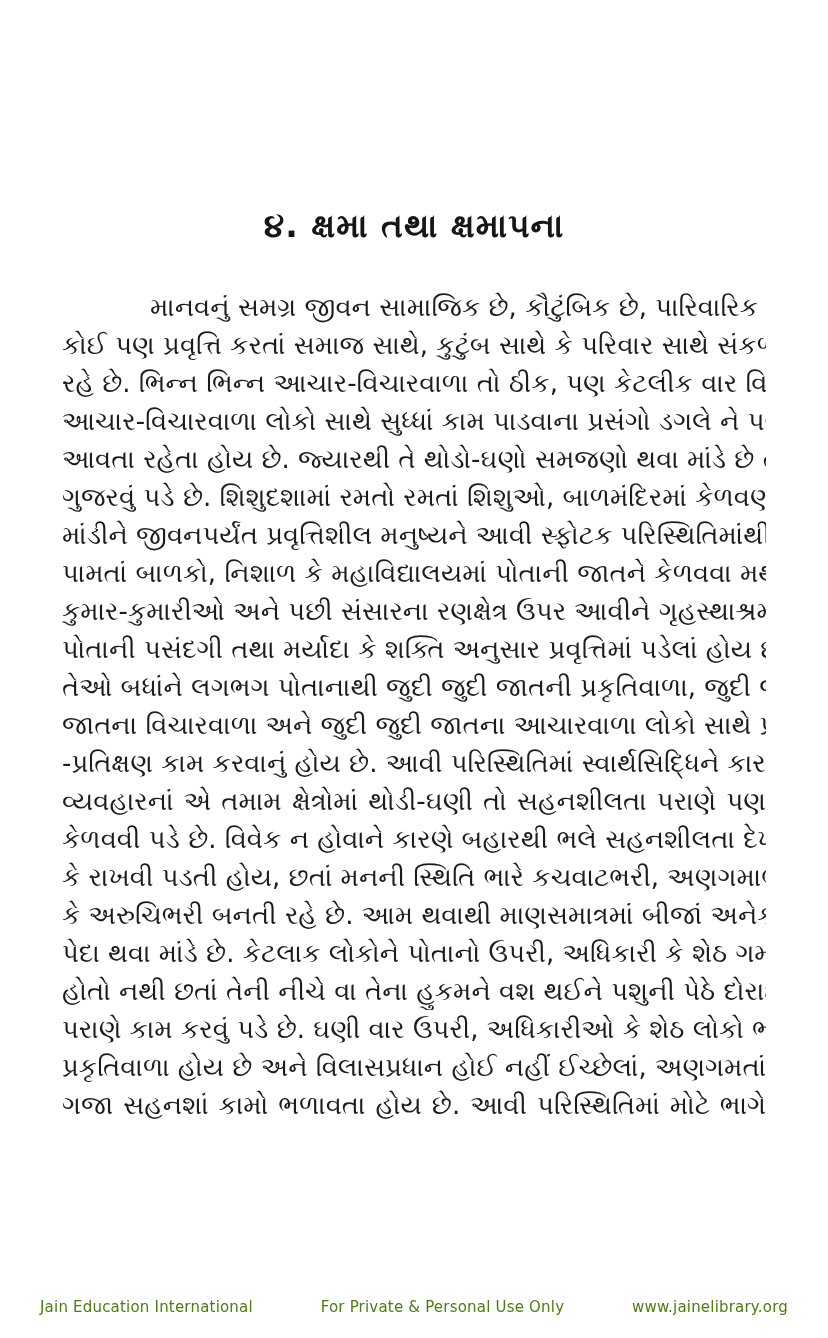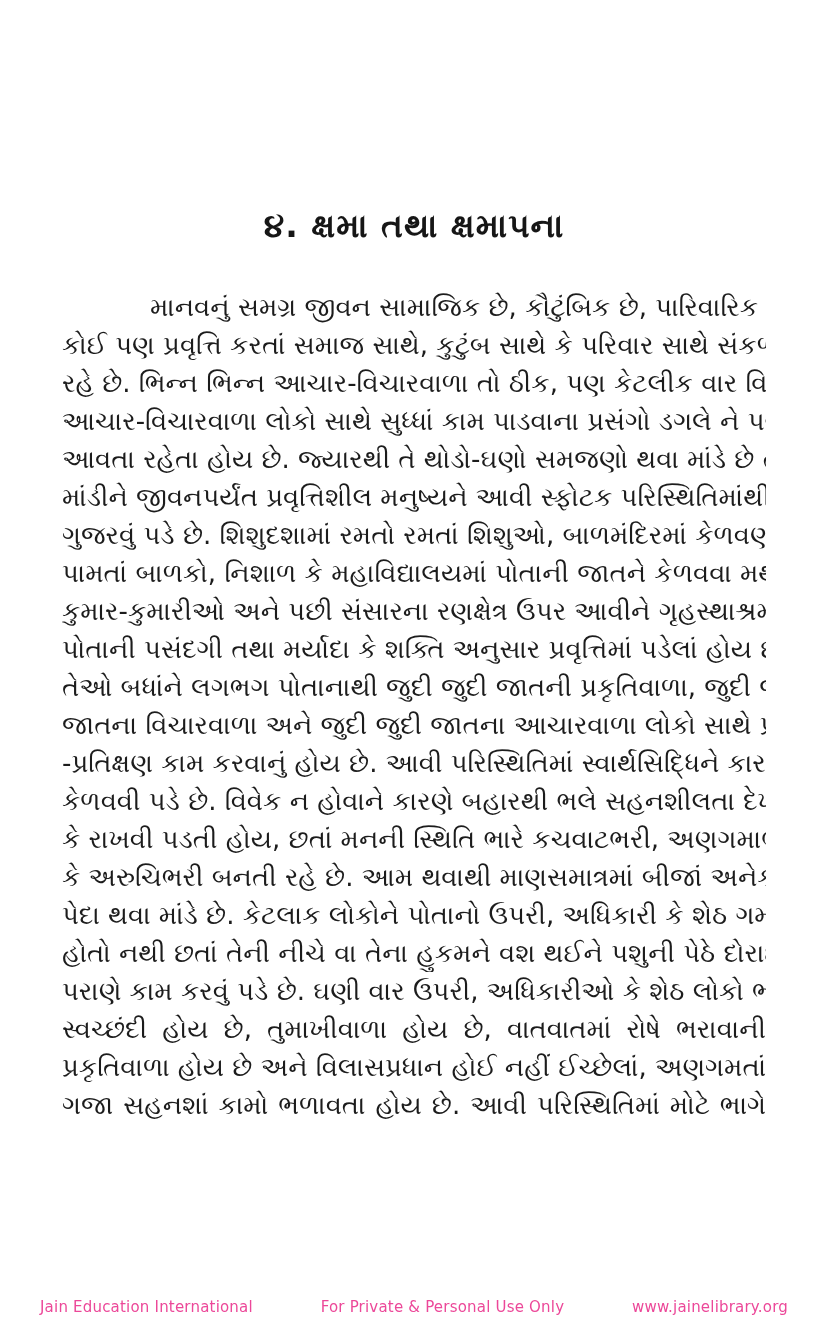--- a/index.html
+++ b/index.html
@@ -47,52 +47,52 @@
   .page-footer {
     position: absolute;
     left: 0;
     right: 0;
     bottom: 22px;
     display: flex;
     justify-content: space-between;
     align-items: center;
     padding: 0 40px;
     font-size: 15px;
-    color: #ec4899;
+    color: #4d7c0f;
     letter-spacing: 0.2px;
   }
 </style>
 </head>
 <body>
 
 <div class="page">
 
   <h1 class="page-title">૪. ક્ષમા તથા ક્ષમાપના</h1>
 
   <div class="body-text">
       <div class="text-line indent">માનવનું સમગ્ર જીવન સામાજિક છે, કૌટુંબિક છે, પારિવારિક છે. તે</div>
       <div class="text-line">કોઈ પણ પ્રવૃત્તિ કરતાં સમાજ સાથે, કુટુંબ સાથે કે પરિવાર સાથે સંકળાયેલો</div>
       <div class="text-line">રહે છે. ભિન્ન ભિન્ન આચાર-વિચારવાળા તો ઠીક, પણ કેટલીક વાર વિરુદ્ધ</div>
       <div class="text-line">આચાર-વિચારવાળા લોકો સાથે સુધ્ધાં કામ પાડવાના પ્રસંગો ડગલે ને પગલે</div>
       <div class="text-line">આવતા રહેતા હોય છે. જ્યારથી તે થોડો-ઘણો સમજણો થવા માંડે છે ત્યારથી</div>
+      <div class="text-line">ગુજરવું પડે છે. શિશુદશામાં રમતો રમતાં શિશુઓ, બાળમંદિરમાં કેળવણી</div>
       <div class="text-line">માંડીને જીવનપર્યંત પ્રવૃત્તિશીલ મનુષ્યને આવી સ્ફોટક પરિસ્થિતિમાંથી</div>
-      <div class="text-line">ગુજરવું પડે છે. શિશુદશામાં રમતો રમતાં શિશુઓ, બાળમંદિરમાં કેળવણી</div>
       <div class="text-line">પામતાં બાળકો, નિશાળ કે મહાવિદ્યાલયમાં પોતાની જાતને કેળવવા મથતા</div>
       <div class="text-line">કુમાર-કુમારીઓ અને પછી સંસારના રણક્ષેત્ર ઉપર આવીને ગૃહસ્થાશ્રમની</div>
       <div class="text-line">પોતાની પસંદગી તથા મર્યાદા કે શક્તિ અનુસાર પ્રવૃત્તિમાં પડેલાં હોય છે,</div>
       <div class="text-line">તેઓ બધાંને લગભગ પોતાનાથી જુદી જુદી જાતની પ્રકૃતિવાળા, જુદી જુદી</div>
       <div class="text-line">જાતના વિચારવાળા અને જુદી જુદી જાતના આચારવાળા લોકો સાથે પ્રતિપળ-</div>
       <div class="text-line">-પ્રતિક્ષણ કામ કરવાનું હોય છે. આવી પરિસ્થિતિમાં સ્વાર્થસિદ્ધિને કારણે પણ</div>
+      <div class="text-line">વ્યવહારનાં એ તમામ ક્ષેત્રોમાં થોડી-ઘણી તો સહનશીલતા પરાણે પણ</div>
       <div class="text-line">કેળવવી પડે છે. વિવેક ન હોવાને કારણે બહારથી ભલે સહનશીલતા દેખાડવી</div>
       <div class="text-line">કે રાખવી પડતી હોય, છતાં મનની સ્થિતિ ભારે કચવાટભરી, અણગમાભરી</div>
       <div class="text-line">કે અરુચિભરી બનતી રહે છે. આમ થવાથી માણસમાત્રમાં બીજાં અનેક દૂષણો</div>
       <div class="text-line">પેદા થવા માંડે છે. કેટલાક લોકોને પોતાનો ઉપરી, અધિકારી કે શેઠ ગમતો</div>
       <div class="text-line">હોતો નથી છતાં તેની નીચે વા તેના હુકમને વશ થઈને પશુની પેઠે દોરાઈને</div>
       <div class="text-line">પરાણે કામ કરવું પડે છે. ઘણી વાર ઉપરી, અધિકારીઓ કે શેઠ લોકો ભારે</div>
-      <div class="text-line">સ્વચ્છંદી હોય છે, તુમાખીવાળા હોય છે, વાતવાતમાં રોષે ભરાવાની</div>
       <div class="text-line">પ્રકૃતિવાળા હોય છે અને વિલાસપ્રધાન હોઈ નહીં ઈચ્છેલાં, અણગમતાં વા</div>
       <div class="text-line">ગજા સહનશાં કામો ભળાવતા હોય છે. આવી પરિસ્થિતિમાં મોટે ભાગે</div>
     </div>
 
   <div class="page-footer">
     <span>Jain Education International</span>
     <span>For Private &amp; Personal Use Only</span>
     <span>www.jainelibrary.org</span>
   </div>
 

